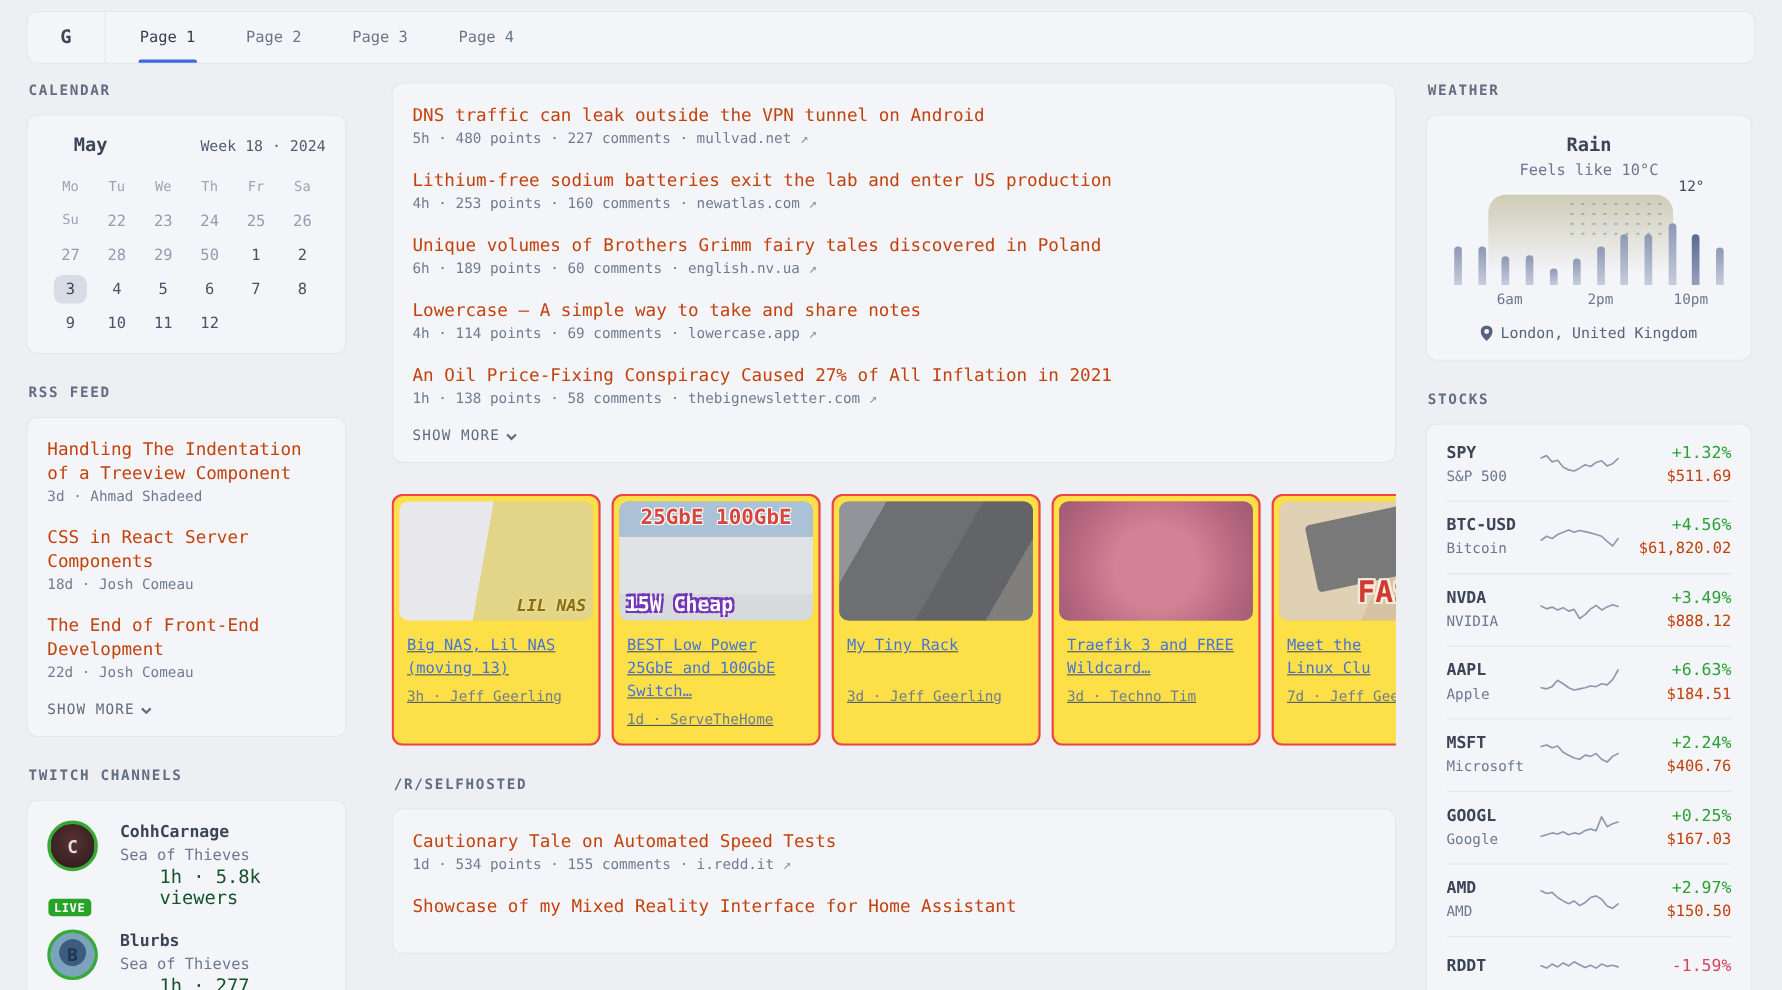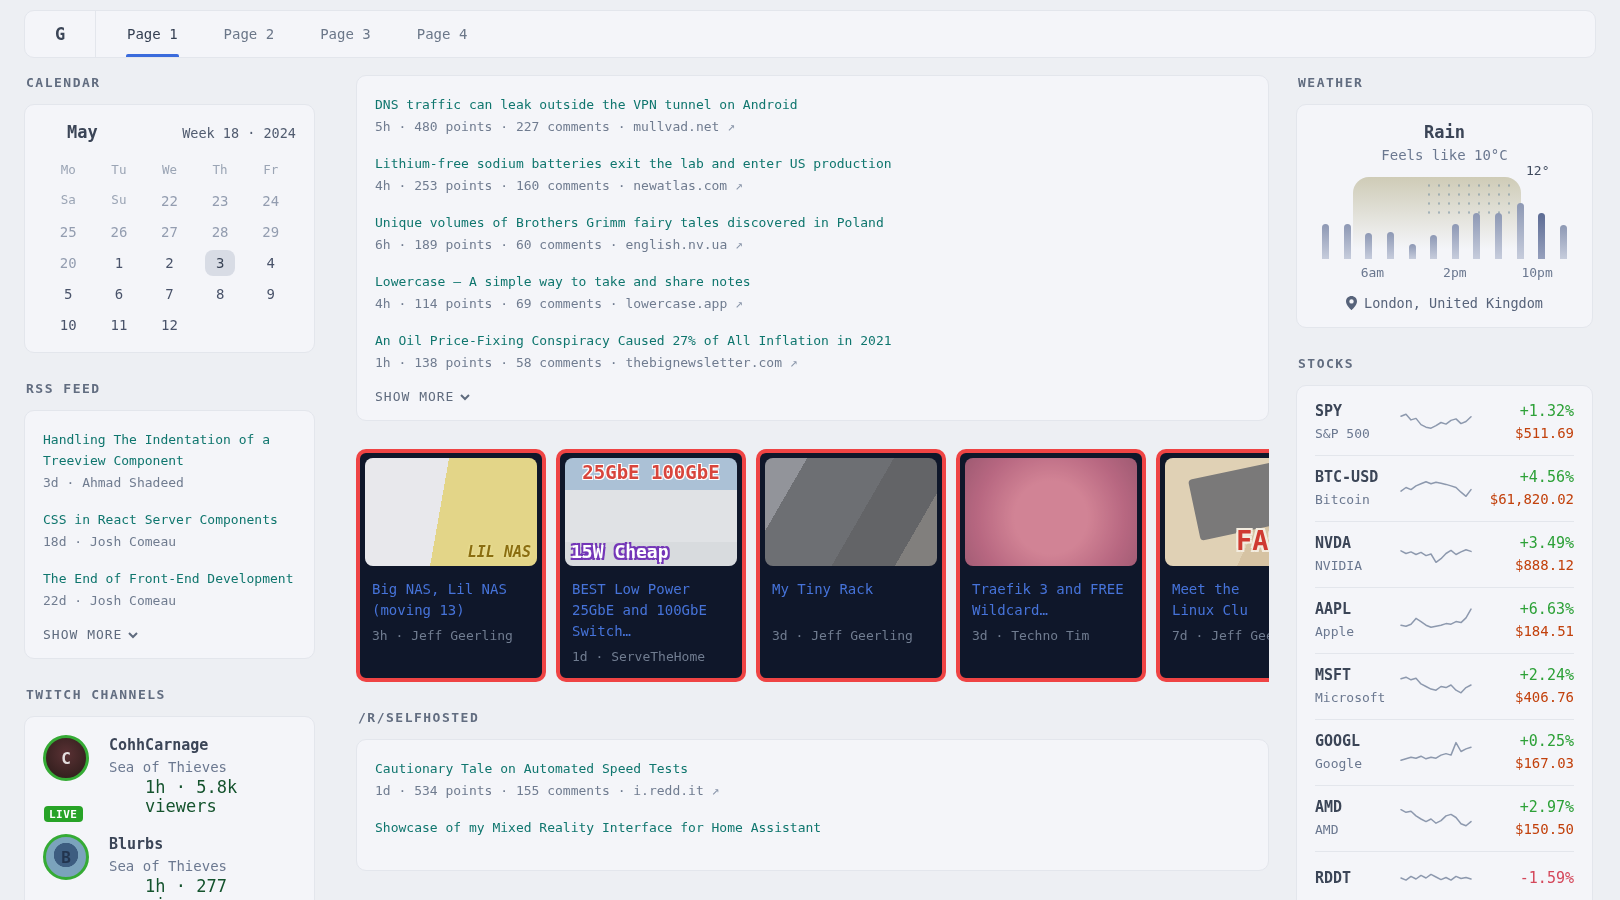--- a/index.html
+++ b/index.html
@@ -29,32 +29,32 @@
   .col-mid   { left:356px;  width:913px; }
   .col-right { left:1296px; width:297px; }
   .section + .section { margin-top:28px; }
   .section-title { font-size:13px; letter-spacing:1.5px; color:#626d80; margin:0 0 14px 2px; }
 
   
   .cal-card { padding:17px 18px 14px; }
   .cal-head { display:flex; justify-content:space-between; align-items:baseline; }
   .cal-month { font-size:17px; font-weight:700; color:#3b4557;padding-left:24px; }
   .cal-week { font-size:13.5px; color:#515c70; }
-  .cal-grid { display:grid; grid-template-columns:repeat(5,1fr); margin-top:16px;
+  .cal-grid { display:grid; grid-template-columns:repeat(6,1fr); margin-top:16px;
     row-gap:5px; text-align:center; }
   .cal-wd { font-size:12.5px; color:#9ba5b5; padding:4px 0 6px; }
   .cal-day { font-size:14px; line-height:26px; height:26px; margin:0 auto; width:30px; }
   .cal-day[data-state="out"] { color:#939db0; }
   .cal-day[data-state="in"]  { color:#49536a; }
   .cal-day[data-state="today"] { background:#d8dce5; border-radius:8px; color:#3a4456; }
 
   
   .feed-card { padding:18px 18px 16px; }
   .feed-item { margin-bottom:16px; }
-  .feed-title { color:#0f766e; font-size:13px; line-height:21px; cursor:pointer; }
+  .feed-title { color:#c2410c; font-size:16px; line-height:21px; cursor:pointer; }
   .feed-meta { color:#707c90; font-size:13px; line-height:20px; margin-top:2px; }
   .domain { color:#707c90; cursor:pointer; }
   .ext { color:#8b97ab; }
   .show-more { font-size:13px; letter-spacing:1px; color:#5f6b7e; cursor:pointer;
     display:flex; align-items:center; gap:6px; margin-top:2px; }
   .chev { width:10px; height:10px; stroke:#5f6b7e; fill:none; stroke-width:2; }
 
   
   .tw-card { padding:18px; }
   .tw-row { display:flex; gap:16px; margin-bottom:18px; cursor:pointer; }
@@ -66,22 +66,22 @@
   .tw-live { position:absolute; left:1px; bottom:-6px; background:#27a327; color:#fff;
     font-size:11px; font-weight:700; letter-spacing:.5px; padding:1.5px 5px; border-radius:4px; }
   .tw-live:empty { display:none; }
   .tw-name { font-size:15px; font-weight:700; color:#3b4557; line-height:20px; }
   .tw-game { font-size:14px; color:#6b7890; line-height:20px; margin-top:2px; }
   .tw-game:empty, .tw-meta:empty { display:none; }
   .tw-meta { font-size:17px; color:#14532d; line-height:19px; margin-top:1px;margin-left:36px; }
 
   
   .video-row { display:flex; gap:10px; width:913px; overflow:hidden; }
-  .vcard { flex:0 0 190px; background:#0f172a; border:4px solid #ef4444; border-radius:10px;
-    cursor:pointer; }
+  .vcard { flex:0 0 190px; background:#fde047; border:2px solid #ef4444; border-radius:10px;
+    cursor:pointer;text-decoration:underline; }
   .vthumb { position:relative; margin:5px; height:108px; border-radius:8px; overflow:hidden; }
   .vthumb::after { content:""; position:absolute; inset:0; background:rgba(244,245,249,.28); }
   .vbody { padding:8px 12px 14px; }
   .vtitle { color:#4673d9; font-size:14px; line-height:21px; min-height:42px;
     white-space:pre-line; }
   .vmeta { color:#707c90; font-size:13px; margin-top:7px; white-space:nowrap; }
   .vlabel { position:absolute; z-index:1; font-weight:700; white-space:nowrap; }
   .vlabel:empty { display:none; }
   .vcard:nth-child(1) .vthumb { background:linear-gradient(100deg,#e3e4e8 0 44%,#ddca5e 44%); }
   .vcard:nth-child(1) .lab0 { bottom:5px; right:6px; color:#8a6d10; font-size:15px;
@@ -170,21 +170,21 @@
         <span class="cal-wd">Sa</span>
         <span class="cal-wd">Su</span>
         <span class="cal-day" data-state="out">22</span>
         <span class="cal-day" data-state="out">23</span>
         <span class="cal-day" data-state="out">24</span>
         <span class="cal-day" data-state="out">25</span>
         <span class="cal-day" data-state="out">26</span>
         <span class="cal-day" data-state="out">27</span>
         <span class="cal-day" data-state="out">28</span>
         <span class="cal-day" data-state="out">29</span>
-        <span class="cal-day" data-state="out">20</span>
+        <span class="cal-day" data-state="out">50</span>
         <span class="cal-day" data-state="in">1</span>
         <span class="cal-day" data-state="in">2</span>
         <span class="cal-day" data-state="today">3</span>
         <span class="cal-day" data-state="in">4</span>
         <span class="cal-day" data-state="in">5</span>
         <span class="cal-day" data-state="in">6</span>
         <span class="cal-day" data-state="in">7</span>
         <span class="cal-day" data-state="in">8</span>
         <span class="cal-day" data-state="in">9</span>
         <span class="cal-day" data-state="in">10</span>

